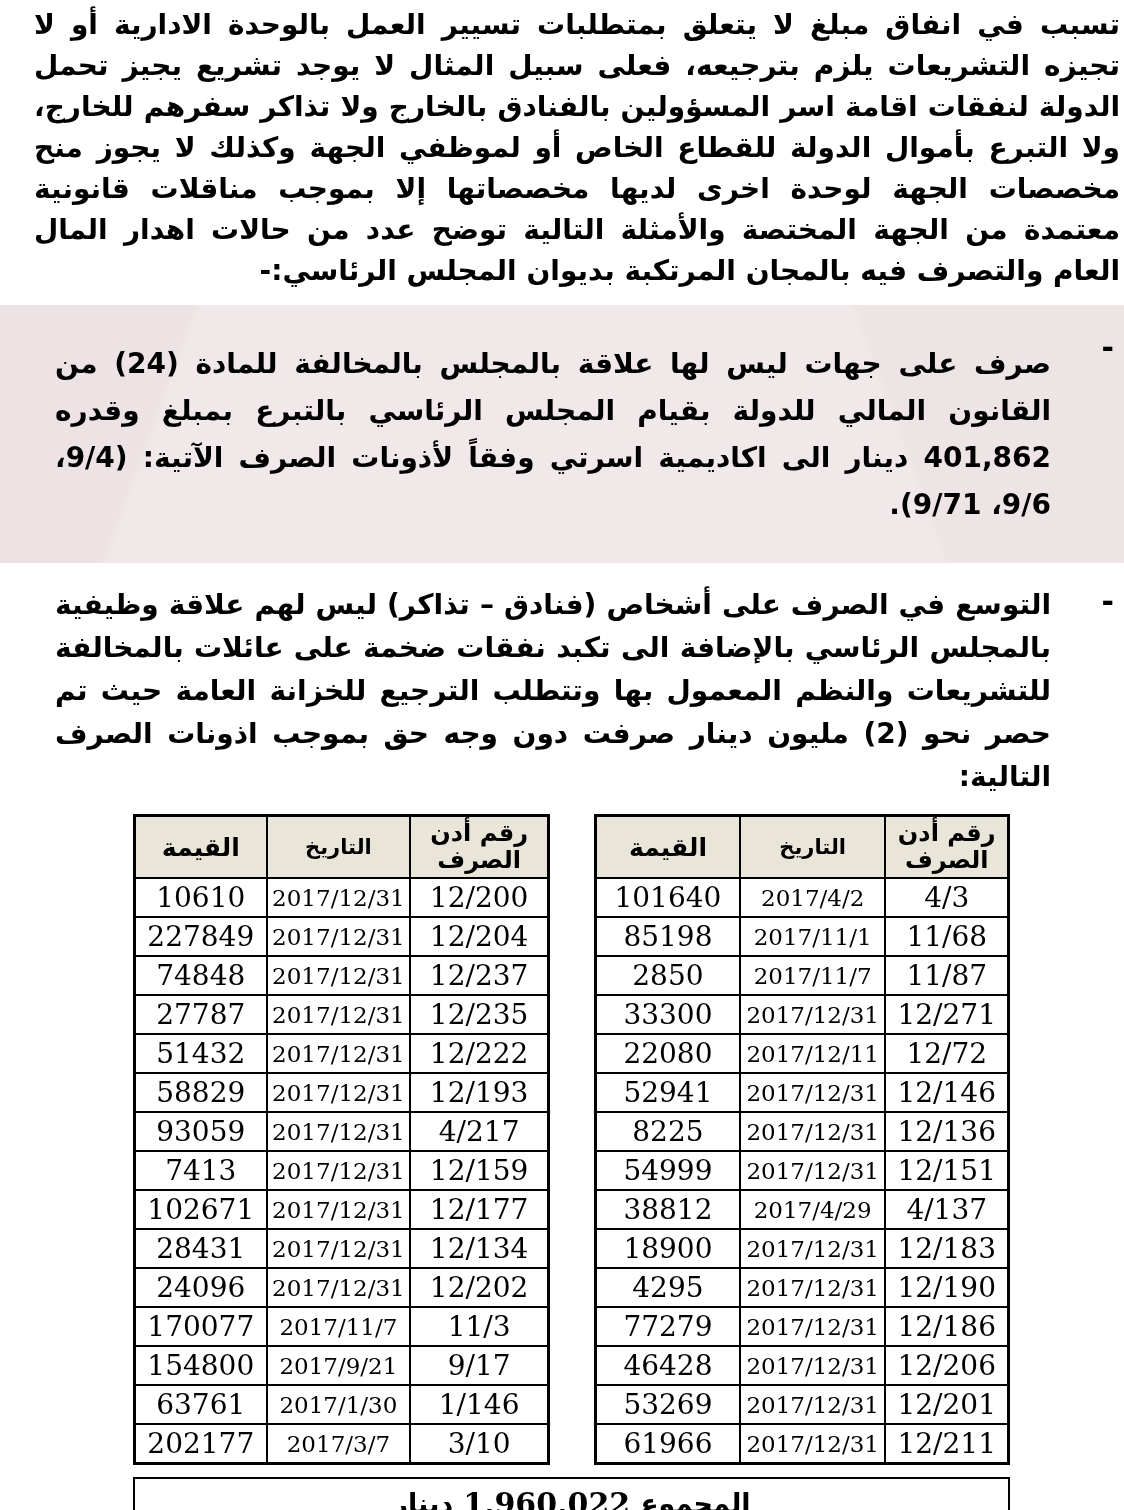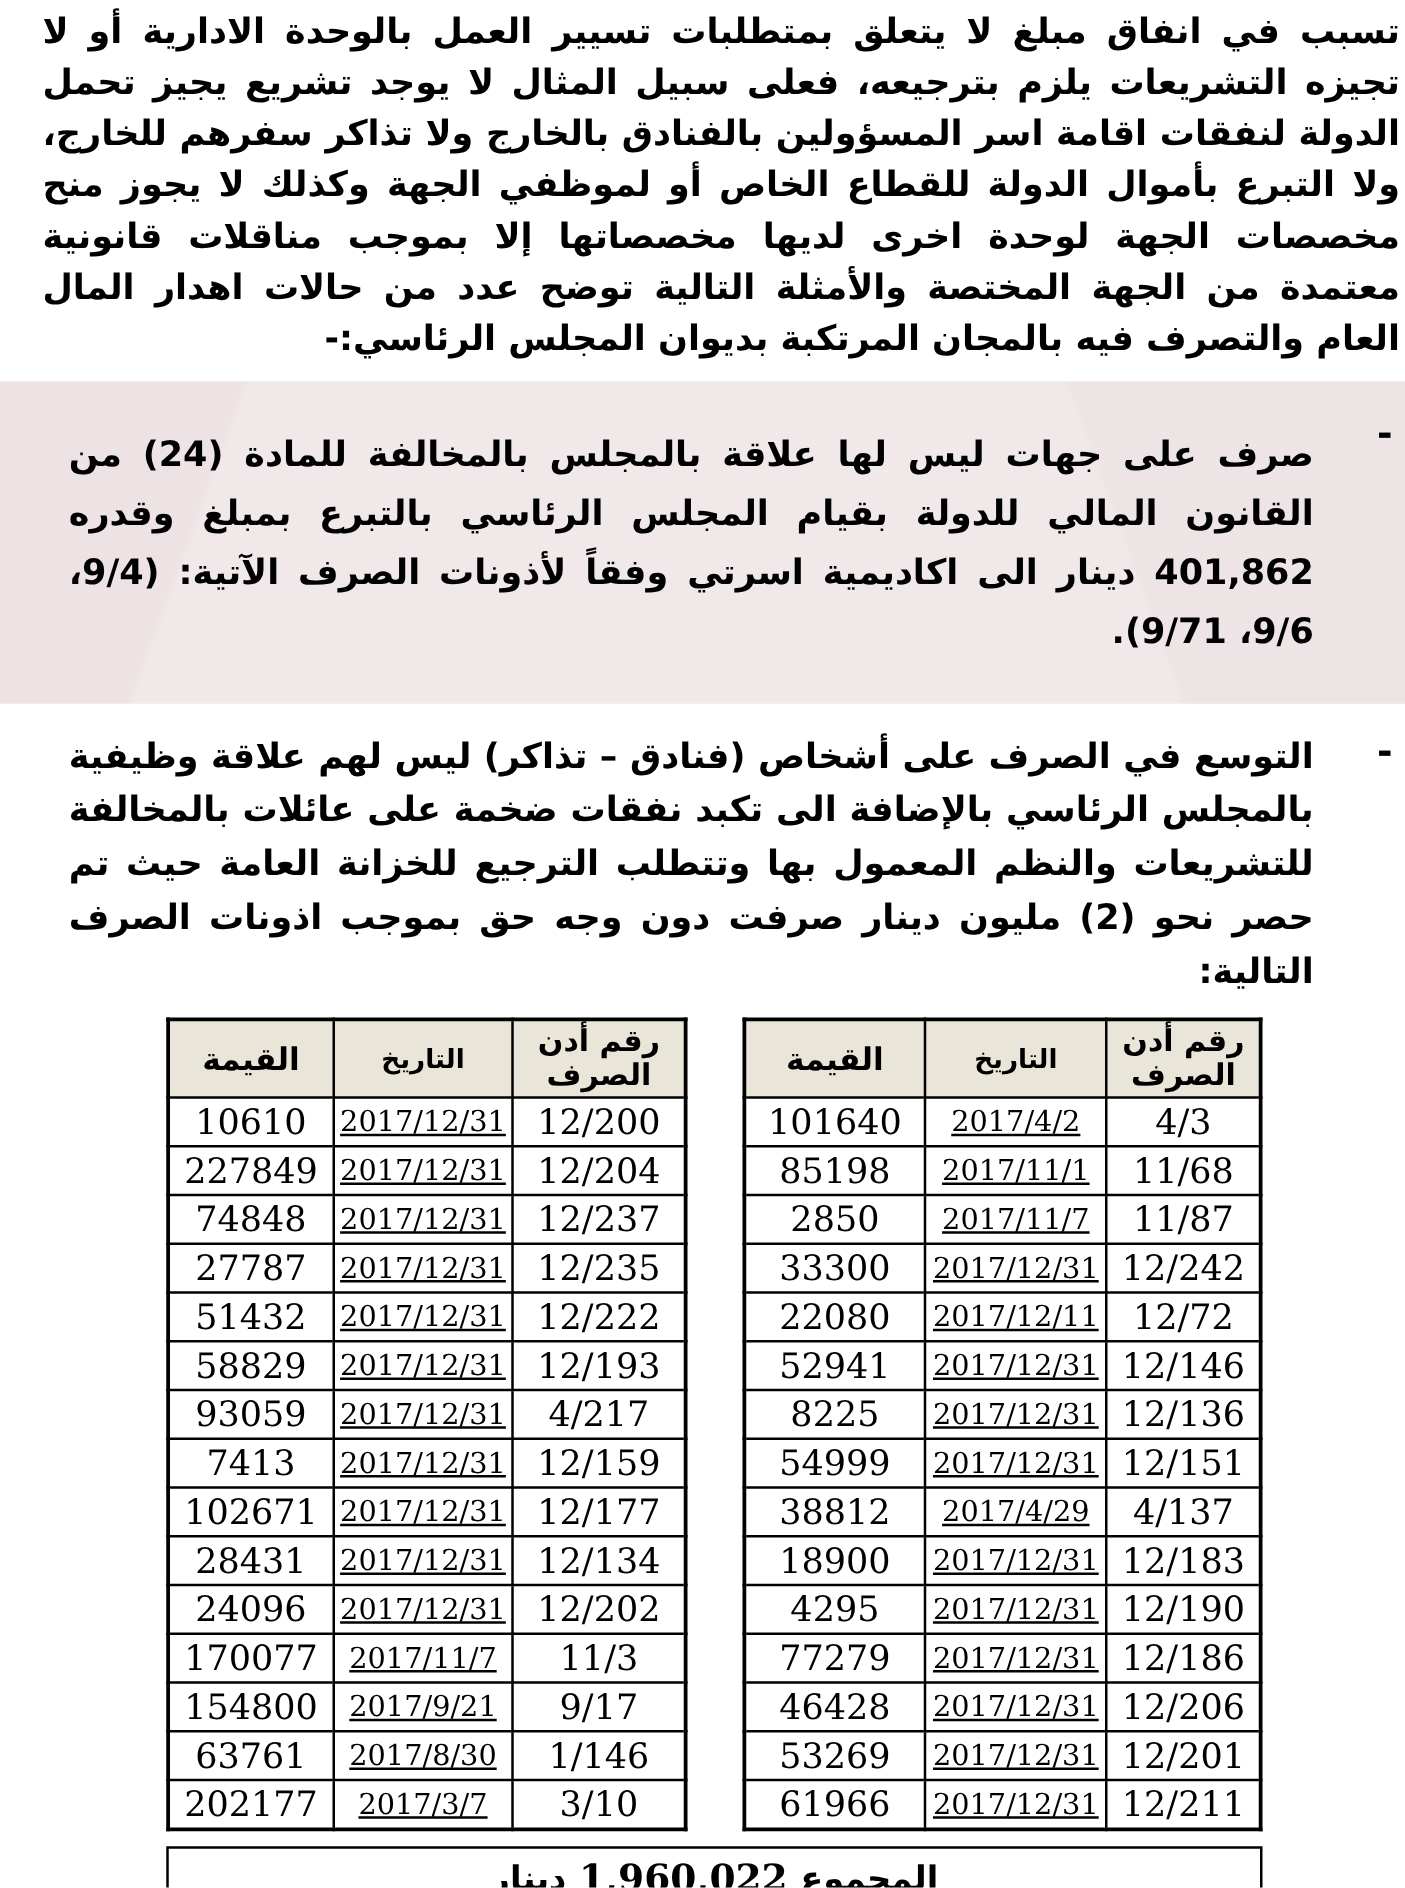--- a/index.html
+++ b/index.html
@@ -67,21 +67,21 @@
   .vtable th.col-no{font-size:24px;}
   .vtable th.col-date{font-size:21px;}
   .vtable th.col-value{font-size:25px;}
   .vtable td{
     border:2px solid #000;
     text-align:center;vertical-align:middle;
     height:37px;padding:0 2px;
     font-family:"DejaVu Serif","Liberation Serif",serif;
   }
   .vtable td.col-no{font-size:28px;}
-  .vtable td.col-date{font-size:23px;text-decoration:underline;}
+  .vtable td.col-date{font-size:23px;}
   .vtable td.col-value{font-size:28px;}
 
   .t-first  col.c-no{width:124px;}
   .t-first  col.c-date{width:146px;}
   .t-first  col.c-value{width:146px;}
   .t-second col.c-no{width:140px;}
   .t-second col.c-date{width:144px;}
   .t-second col.c-value{width:133px;}
 
   
@@ -141,21 +141,21 @@
           <td class="col-no">11/68</td>
           <td class="col-date">2017/11/1</td>
           <td class="col-value">85198</td>
         </tr>
           <tr>
           <td class="col-no">11/87</td>
           <td class="col-date">2017/11/7</td>
           <td class="col-value">2850</td>
         </tr>
           <tr>
-          <td class="col-no">12/242</td>
+          <td class="col-no">12/271</td>
           <td class="col-date">2017/12/31</td>
           <td class="col-value">33300</td>
         </tr>
           <tr>
           <td class="col-no">12/72</td>
           <td class="col-date">2017/12/11</td>
           <td class="col-value">22080</td>
         </tr>
           <tr>
           <td class="col-no">12/146</td>
@@ -285,21 +285,21 @@
           <td class="col-date">2017/11/7</td>
           <td class="col-value">170077</td>
         </tr>
           <tr>
           <td class="col-no">9/17</td>
           <td class="col-date">2017/9/21</td>
           <td class="col-value">154800</td>
         </tr>
           <tr>
           <td class="col-no">1/146</td>
-          <td class="col-date">2017/8/30</td>
+          <td class="col-date">2017/1/30</td>
           <td class="col-value">63761</td>
         </tr>
           <tr>
           <td class="col-no">3/10</td>
           <td class="col-date">2017/3/7</td>
           <td class="col-value">202177</td>
         </tr>
         </tbody>
     </table>
 

